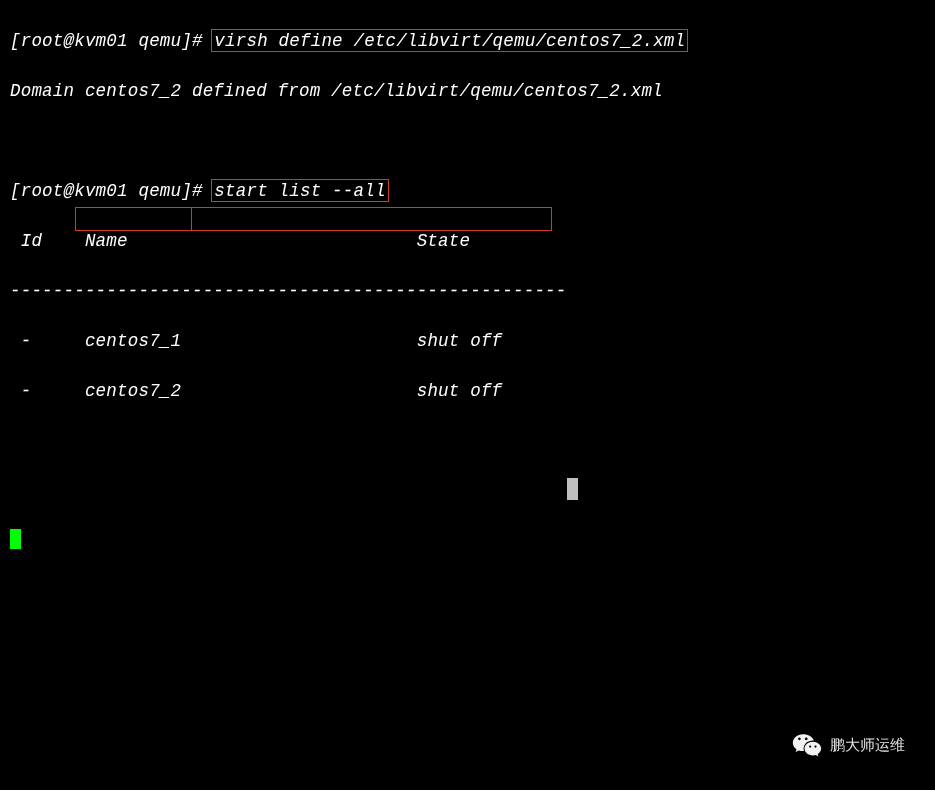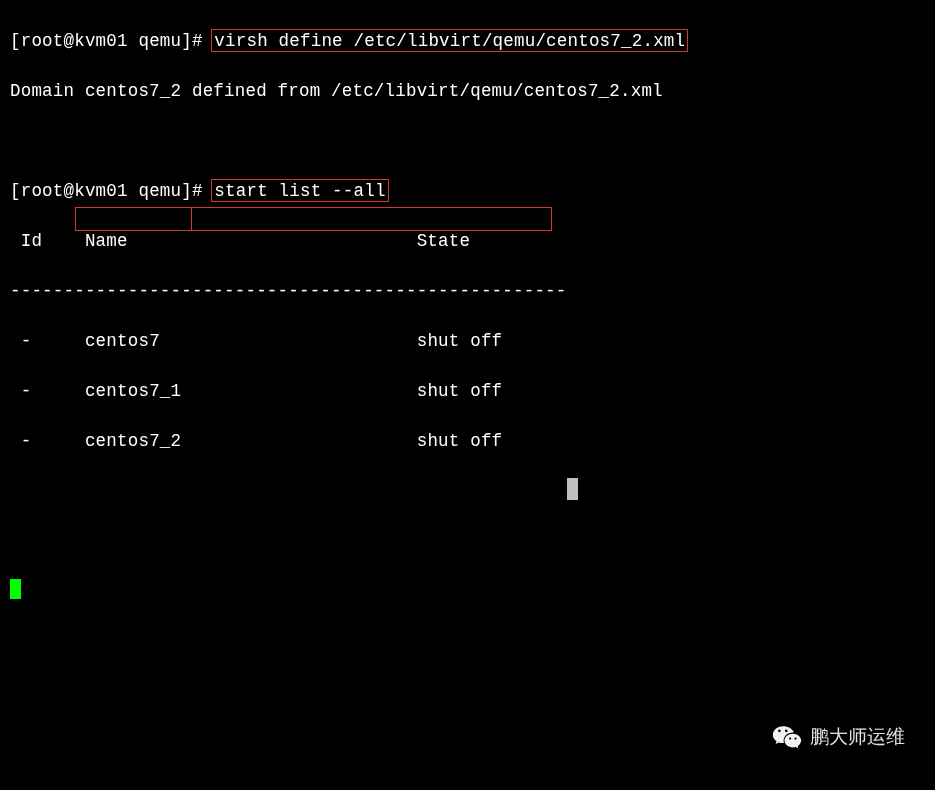--- a/index.html
+++ b/index.html
@@ -12,21 +12,21 @@
     color: #ffffff;
     overflow: hidden;
     position: relative;
   }
   .terminal {
     padding: 4px 10px 0 10px;
     white-space: pre;
     line-height: 25px;
     letter-spacing: 0.2px;
   }
-  .line { display: block; white-space: pre; height: 25px; }
+  .line { display: block; white-space: pre; height: 25px; font-style: italic; }
   .prompt { color: #ffffff; }
   .highlight {
     display: inline-block;
     border: 1px solid #d03a2a;
     padding: 0 2px;
     margin: -1px -2px;
     line-height: 22px;
     height: 23px;
     vertical-align: baseline;
   }
@@ -45,47 +45,46 @@
   }
   .gray-cursor {
     position: absolute;
     width: 11px;
     height: 22px;
     background: #bfbfbf;
   }
   .watermark {
     position: absolute;
     right: 30px;
-    bottom: 40px;
+    bottom: 32px;
     display: flex;
     align-items: center;
     gap: 8px;
     color: #eeeeee;
     font-family: "PingFang SC", "Microsoft YaHei", sans-serif;
-    font-size: 19px;
+    font-size: 15px;
     opacity: 0.95;
   }
   .wm-icon {
     width: 30px;
     height: 26px;
     position: relative;
   }
   .wm-icon svg { width: 100%; height: 100%; }
 </style>
 </head>
 <body>
 
 <div class="terminal">
 <span class="line"><span class="prompt">[<span>root</span>@<span>kvm01</span> <span>qemu</span>]# </span><span class="highlight">virsh define /etc/libvirt/qemu/centos7_2.xml</span></span>
 <span class="line">Domain centos7_2 defined from /etc/libvirt/qemu/centos7_2.xml</span>
 <span class="line"> </span>
 <span class="line"><span class="prompt">[<span>root</span>@<span>kvm01</span> <span>qemu</span>]# </span><span class="highlight">start list --all</span></span>
 <span class="line"> Id    Name                           State</span>
 <span class="line">----------------------------------------------------</span>
-<span class="line"> <span>-</span>     <span>centos7</span>                        <span>shut off</span></span>
 <span class="line"> <span>-</span>     <span>centos7_1</span>                      <span>shut off</span></span>
 <span class="line"> <span>-</span>     <span>centos7_2</span>                      <span>shut off</span></span>
 <span class="line"> </span>
 <span class="line"> </span>
 <span class="line"><span class="cursor"></span></span>
 </div>
 
 <div class="row-hl" style="left:75px; top:207px; width:117px; height:24px;"></div>
 <div class="row-hl" style="left:192px; top:207px; width:360px; height:24px; border-left:none;"></div>
 

